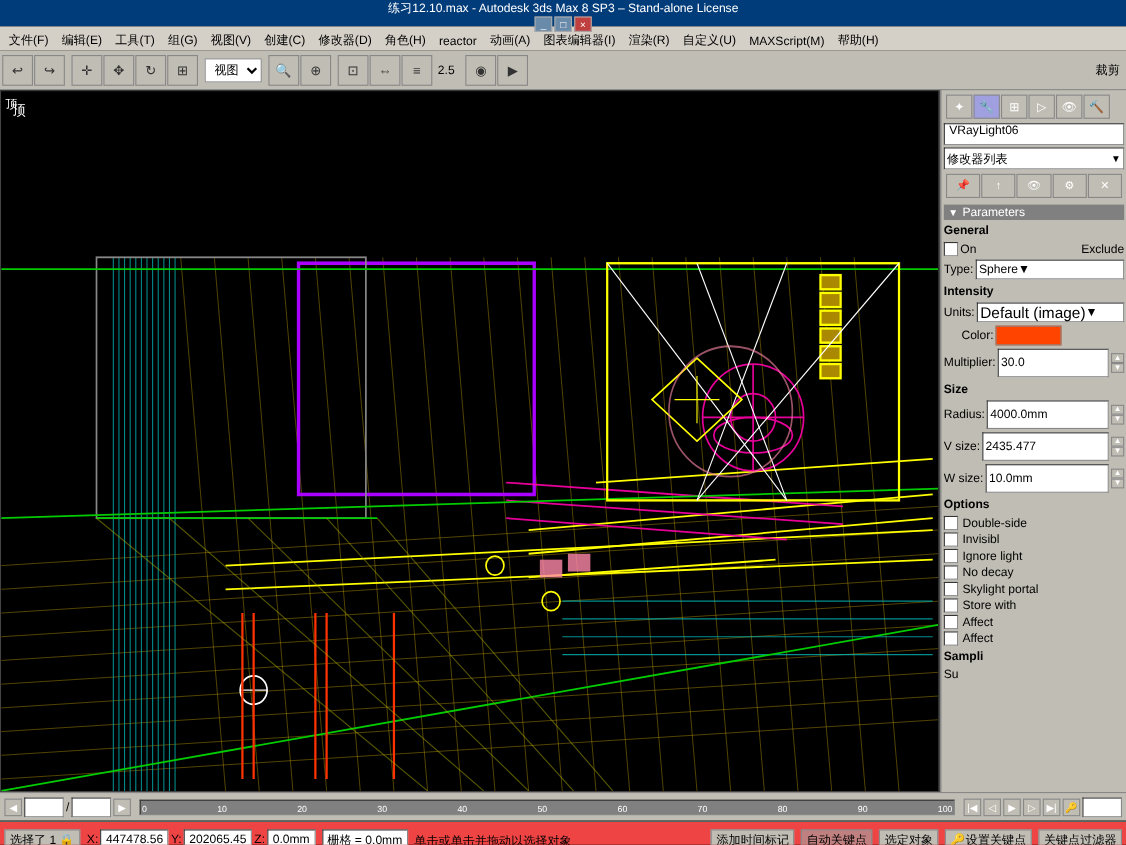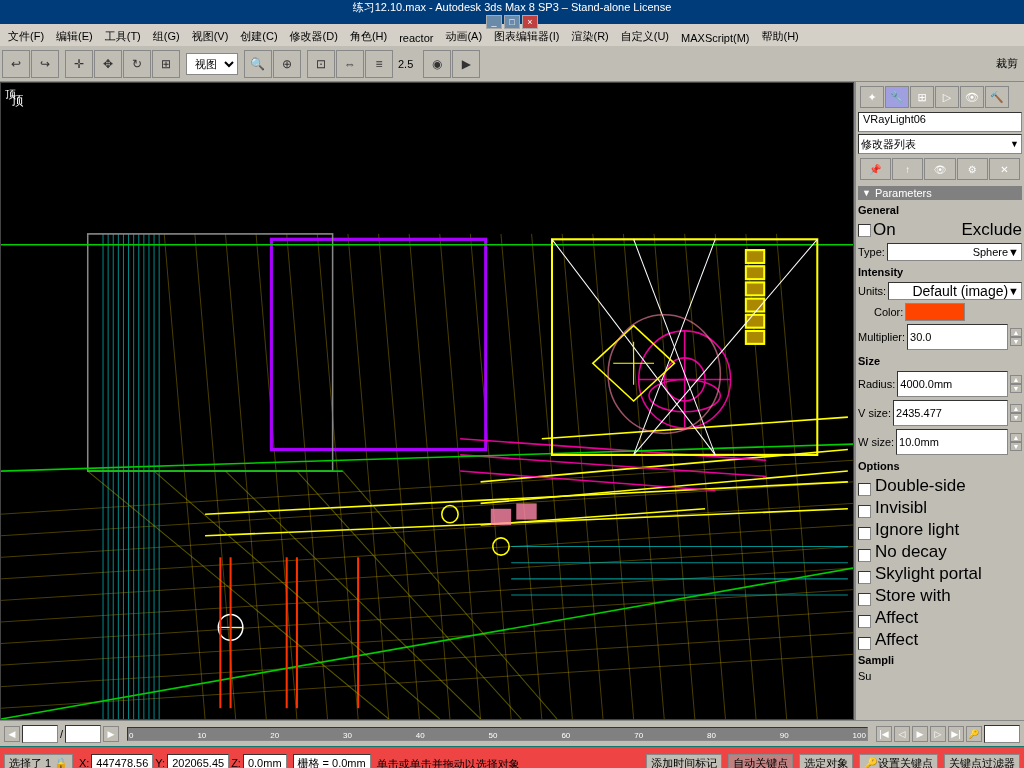--- a/index.html
+++ b/index.html
@@ -130,36 +130,36 @@
     }
     .param-value-full { flex: 1; }
     .param-spinner { display: flex; flex-direction: column; }
     .param-spinner-btn {
       width: 12px; height: 9px; background: #c0bdb4; border: 1px solid #888;
       font-size: 7px; display: flex; align-items: center; justify-content: center; cursor: pointer;
       line-height: 1;
     }
     .param-dropdown {
       flex: 1; height: 18px; background: #fff; border: 1px inset #888;
-      font-size: 11px; color: #000; display: flex; align-items: center; justify-content: flex-end;
+      font-size: 11px; color: #000; display: flex; align-items: center; justify-content: flex-start;
       padding: 0 2px;
     }
     .color-swatch {
       width: 60px; height: 18px; background: #ff4400; border: 1px solid #888; cursor: pointer;
     }
 
     .checkbox-row {
       display: flex; align-items: flex-end; gap: 4px; margin-bottom: 2px;
     }
     .checkbox-box {
       width: 13px; height: 13px; border: 1px inset #888; background: #fff;
       display: flex; align-items: center; justify-content: center; font-size: 9px; cursor: pointer;
     }
     .checkbox-checked { background: #fff; }
-    .checkbox-label { font-size: 17px; color: #000; }
+    .checkbox-label { font-size: 11px; color: #000; }
     #timeline-area {
       width: 100%; height: 26px; background: #c0bdb4;
       display: flex; align-items: center; border-top: 1px solid #888;
     }
     .timeline-left {
       display: flex; align-items: center; gap: 2px; padding: 0 4px;
     }
     .timeline-track {
       flex: 1; height: 14px; background: #808080; margin: 0 2px;
       border: 1px inset #888; position: relative;

